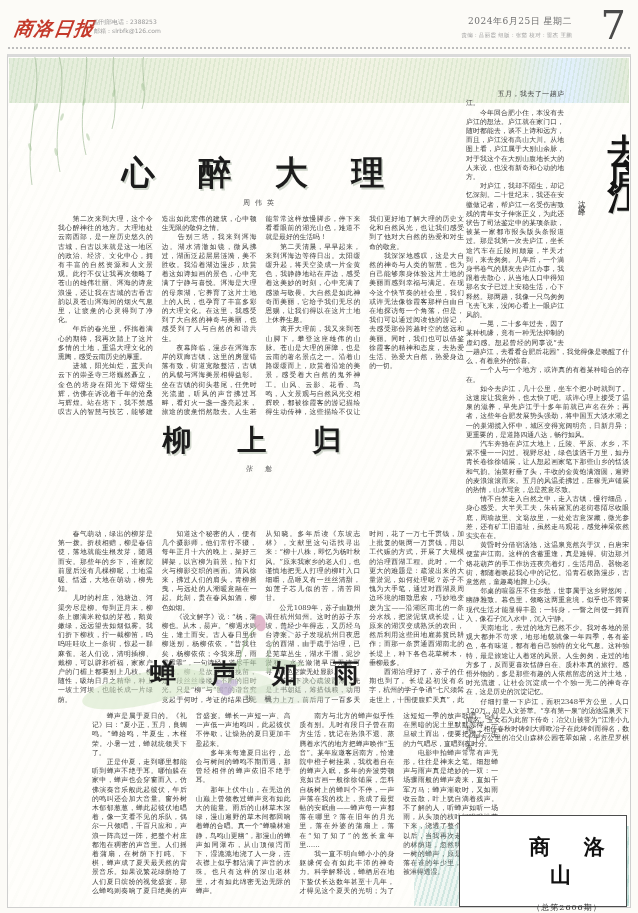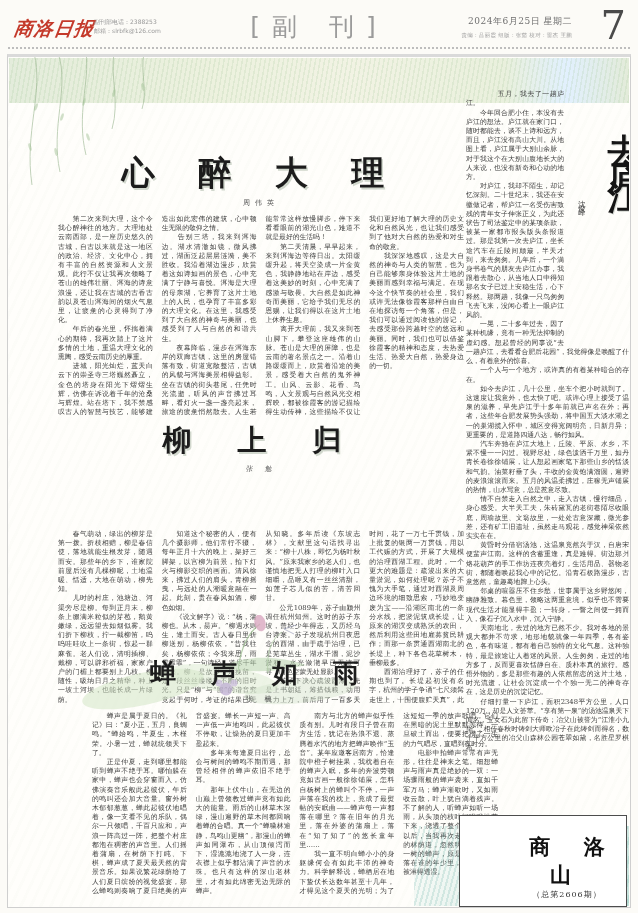--- a/index.html
+++ b/index.html
@@ -82,34 +82,33 @@
     font-size:34px; font-weight:bold; color:#151515; letter-spacing:24px;
     font-family:"DejaVu Serif",serif; text-shadow:1px 1px 0 rgba(120,130,120,.3);
   }
   .qlj-author { position:absolute; left:6px; top:92px; writing-mode:vertical-rl;
     font-size:7.5px; color:#444; letter-spacing:4px; }
   
   .sls-box { position:absolute; left:451px; top:758px; width:168px; height:92px;
     background:#ffffff; border:1px solid #4d4d4d; z-index:2; text-align:center;padding-left:48px; }
   .sls-title { margin-top:17px; font-size:21px; font-weight:bold; color:#111;
     letter-spacing:13px; text-indent:13px; }
-  .sls-issue { font-size:8px; color:#333; letter-spacing:1px; }
+  .sls-issue { margin-top:13px; font-size:8px; color:#333; letter-spacing:1px; }
 </style>
 </head>
 <body>
 
 <div class="page">
 
   <div class="header">
     <div class="masthead">商洛日报</div>
     <div class="contact">
       <div>副刊部电话：2388253</div>
       <div>邮箱：slrbfk@126.com</div>
     </div>
-    <div class="section-head">[副  刊]</div>
     <div class="dateblock">
       <div class="date-line">2024年6月25日 星期二</div>
       <div class="credits">责编：吕丽霞  组版：张茹  校对：雷杰  王鹏</div>
     </div>
     <div class="pagenum">7</div>
   </div>
   <div class="header-dotted"></div>
 
   <div class="content">
 

